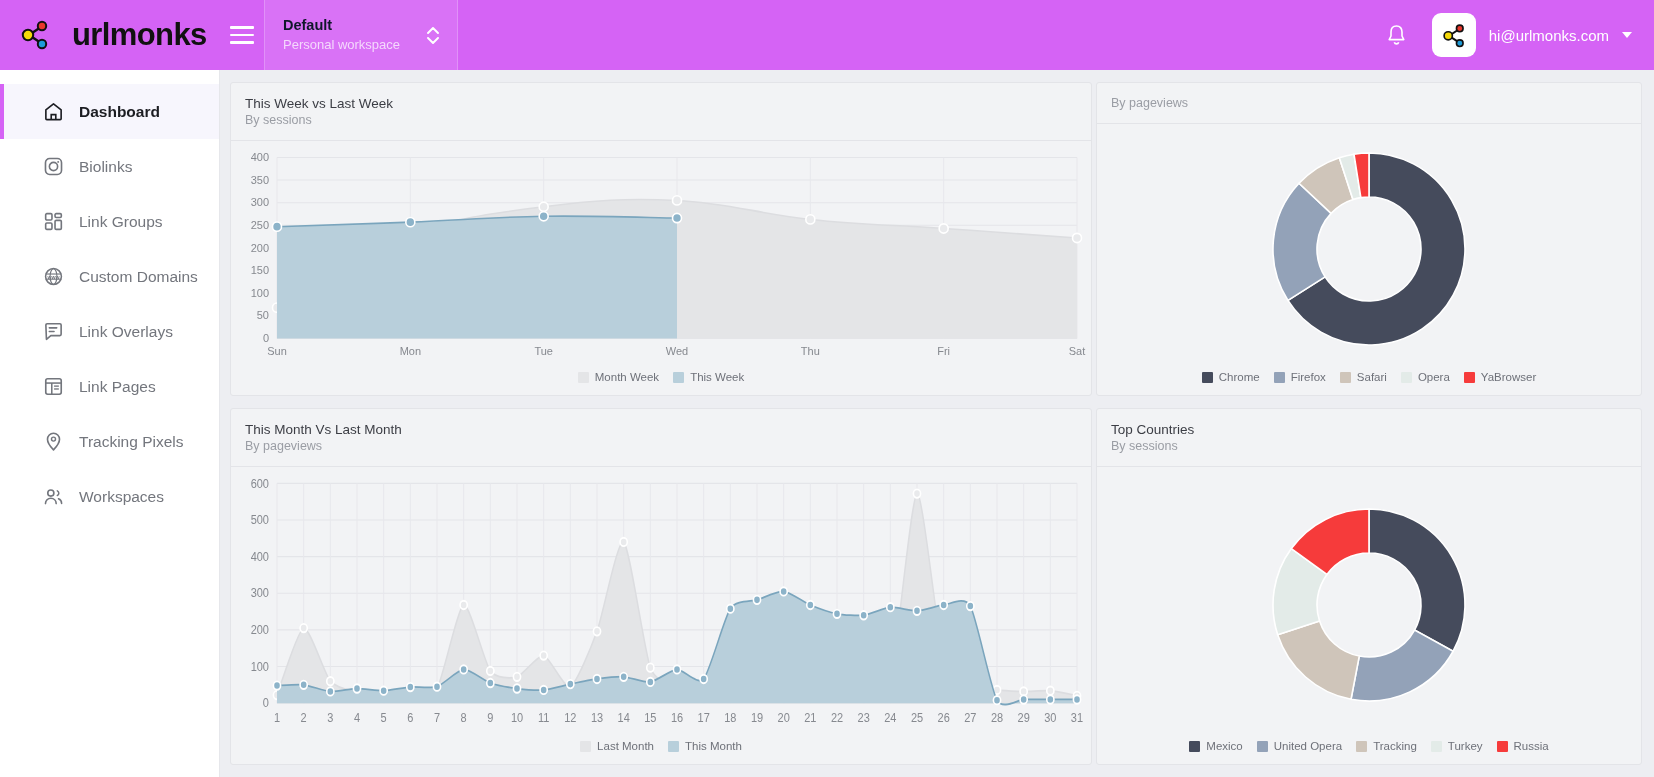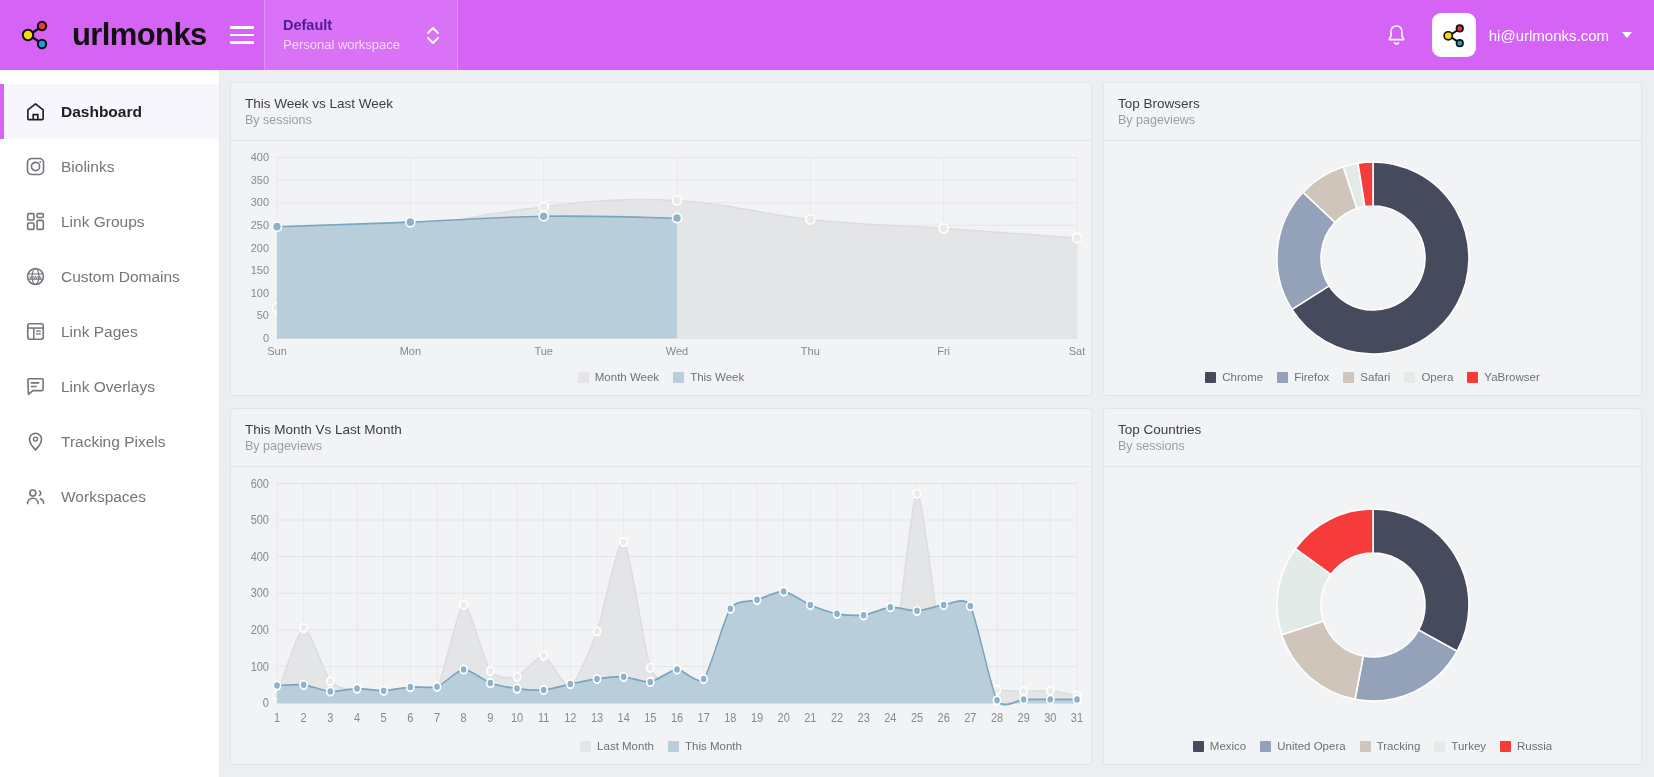--- a/index.html
+++ b/index.html
@@ -41,21 +41,21 @@
   .ws-switch {
     height: 70px; width: 194px;
     display: flex; align-items: center;
     justify-content: space-between;
     padding: 0 18px 0 18px;
     background: rgba(255,255,255,0.10);
     border-left: 1px solid rgba(255,255,255,0.22);
     border-right: 1px solid rgba(255,255,255,0.22);
     cursor: pointer; flex-shrink: 0;
   }
-  .ws-name { font-size: 14.5px; font-weight: bold; color: #4c1d95; line-height: 1.45; }
+  .ws-name { font-size: 14.5px; font-weight: bold; color: #0f172a; line-height: 1.45; }
   .ws-sub  { font-size: 13px; color: rgba(255,255,255,0.72); line-height: 1.45; }
   .ws-arrows {
     display: flex; flex-direction: column;
     align-items: center; gap: 3px;
     color: #fff; font-size: 11px; line-height: 1;
   }
   .topbar-right {
     margin-left: auto; display: flex; align-items: center;
     gap: 0; padding-right: 22px; height: 70px;
   }
@@ -81,36 +81,36 @@
   .shell { display: flex; height: 707px; width: 100%; }
 
   
   .sidebar {
     width: 220px; background: #fff; flex-shrink: 0;
     padding-top: 14px; height: 707px;
     border-right: 1px solid #e6e7eb;
   }
   .nav-item {
     display: flex; align-items: center; gap: 15px;
-    height: 55px; padding-left: 24px;
+    height: 55px; padding-left: 42px;
     color: #73767d; font-size: 15.5px;
     position: relative; cursor: pointer;
   }
   .nav-item .ico { width: 22px; height: 22px; display:flex; align-items:center; justify-content:center; flex-shrink:0; }
   .nav-item.active {
     background: #f7f6fd; color: #1c1d22; font-weight: bold;
   }
   .nav-item.active::before {
     content: ""; position: absolute; left: 0; top: 0;
     width: 4px; height: 100%; background: #d563f5;
   }
 
   
   .content {
-    flex: 1; display: flex; gap: 11px;
+    flex: 1; display: flex; gap: 4px;
     padding: 12px 12px 12px 10px;
     height: 707px; overflow: hidden;
   }
   .col-left  { flex: 0 0 862px; display: flex; flex-direction: column; gap: 12px; }
   .col-right { flex: 1; display: flex; flex-direction: column; gap: 12px; }
 
   .card {
     background: #f2f3f5;
     border: 1px solid #e3e4e8;
     border-radius: 3px;
@@ -255,39 +255,39 @@
             <line x1="2.9" y1="13.8" x2="19.1" y2="13.8" stroke="#73767d" stroke-width="1.2"></line>
             <text x="11" y="13.1" font-size="5.4" font-family="Liberation Sans, sans-serif" font-weight="bold" fill="#73767d" text-anchor="middle">www</text>
           </svg>
       </span>
       <span>Custom Domains</span>
     </div>
 
     <div class="nav-item">
       <span class="ico">
         <svg width="21" height="21" viewBox="0 0 22 22">
+            <path d="M3 4.2 a1.3 1.3 0 0 1 1.3-1.3 h13.4 A1.3 1.3 0 0 1 19 4.2 v9.8 a1.3 1.3 0 0 1-1.3 1.3 H8.2 L3.6 19.2 Z" fill="none" stroke="#73767d" stroke-width="1.7" stroke-linejoin="round"></path>
+            <line x1="6.6" y1="7.2" x2="14.4" y2="7.2" stroke="#73767d" stroke-width="1.6" stroke-linecap="round"></line>
+            <line x1="6.6" y1="11" x2="11.6" y2="11" stroke="#73767d" stroke-width="1.6" stroke-linecap="round"></line>
+          </svg>
+      </span>
+      <span>Link Overlays</span>
+    </div>
+
+    <div class="nav-item">
+      <span class="ico">
+        <svg width="21" height="21" viewBox="0 0 22 22">
             <rect x="2.9" y="2.9" width="16.2" height="16.2" rx="2" fill="none" stroke="#73767d" stroke-width="1.7"></rect>
             <line x1="2.9" y1="7.4" x2="19.1" y2="7.4" stroke="#73767d" stroke-width="1.6"></line>
             <line x1="9.2" y1="7.4" x2="9.2" y2="19.1" stroke="#73767d" stroke-width="1.6"></line>
             <line x1="11.6" y1="10.6" x2="16.6" y2="10.6" stroke="#73767d" stroke-width="1.4"></line>
             <line x1="11.6" y1="13.6" x2="16.6" y2="13.6" stroke="#73767d" stroke-width="1.4"></line>
           </svg>
       </span>
       <span>Link Pages</span>
-    </div>
-
-    <div class="nav-item">
-      <span class="ico">
-        <svg width="21" height="21" viewBox="0 0 22 22">
-            <path d="M3 4.2 a1.3 1.3 0 0 1 1.3-1.3 h13.4 A1.3 1.3 0 0 1 19 4.2 v9.8 a1.3 1.3 0 0 1-1.3 1.3 H8.2 L3.6 19.2 Z" fill="none" stroke="#73767d" stroke-width="1.7" stroke-linejoin="round"></path>
-            <line x1="6.6" y1="7.2" x2="14.4" y2="7.2" stroke="#73767d" stroke-width="1.6" stroke-linecap="round"></line>
-            <line x1="6.6" y1="11" x2="11.6" y2="11" stroke="#73767d" stroke-width="1.6" stroke-linecap="round"></line>
-          </svg>
-      </span>
-      <span>Link Overlays</span>
     </div>
 
     <div class="nav-item">
       <span class="ico">
         <svg width="21" height="21" viewBox="0 0 22 22">
             <path d="M11 2.4 c-3.5 0-6.3 2.8-6.3 6.3 C4.7 13.4 11 19.8 11 19.8 s6.3-6.4 6.3-11.1 C17.3 5.2 14.5 2.4 11 2.4 Z" fill="none" stroke="#73767d" stroke-width="1.7" stroke-linejoin="round"></path>
             <circle cx="11" cy="8.5" r="2.1" fill="none" stroke="#73767d" stroke-width="1.5"></circle>
           </svg>
       </span>
       <span>Tracking Pixels</span>
@@ -539,21 +539,20 @@
               <span class="legend-tx">This Month</span>
             </div>
           </div>
       </section>
     </div>
 
     <div class="col-right">
 
       <section class="card" style="height:314px">
         <div class="card-head">
-          <div class="card-title">Top Browsers</div>
           <div class="card-sub">By pageviews</div>
         </div>
         <div class="donut-wrap">
           <svg id="donut-browsers" width="212" height="212" viewBox="0 0 212 212">
               <path d="M106,10 A96,96 0 1 1 24.94451915180653,157.43937231798364 L62.09494787389521,133.8629933389078 A52,52 0 1 0 106,54 Z" fill="#454b5c" stroke="#ffffff" stroke-width="1.6"></path>
               <path d="M24.94451915180653,157.43937231798364 A96,96 0 0 1 36.0190117675445,40.28347783084588 L68.0936313740866,70.40355049170819 A52,52 0 0 0 62.09494787389521,133.8629933389078 Z" fill="#93a2b8" stroke="#ffffff" stroke-width="1.6"></path>
               <path d="M36.0190117675445,40.28347783084588 A96,96 0 0 1 76.33436854000503,14.698574435665265 L89.93111629250272,56.54506115265202 A52,52 0 0 0 68.0936313740866,70.40355049170819 Z" fill="#cfc5ba" stroke="#ffffff" stroke-width="1.6"></path>
               <path d="M76.33436854000503,14.698574435665265 A96,96 0 0 1 90.98229135613782,11.181919302866788 L97.865407817908,54.64020628905284 A52,52 0 0 0 89.93111629250272,56.54506115265202 Z" fill="#e3ebe8" stroke="#ffffff" stroke-width="1.6"></path>
               <path d="M90.98229135613782,11.181919302866788 A96,96 0 0 1 105.99999999999999,10 L105.99999999999999,54 A52,52 0 0 0 97.865407817908,54.64020628905284 Z" fill="#f63b3b" stroke="#ffffff" stroke-width="1.6"></path>
             </svg>

